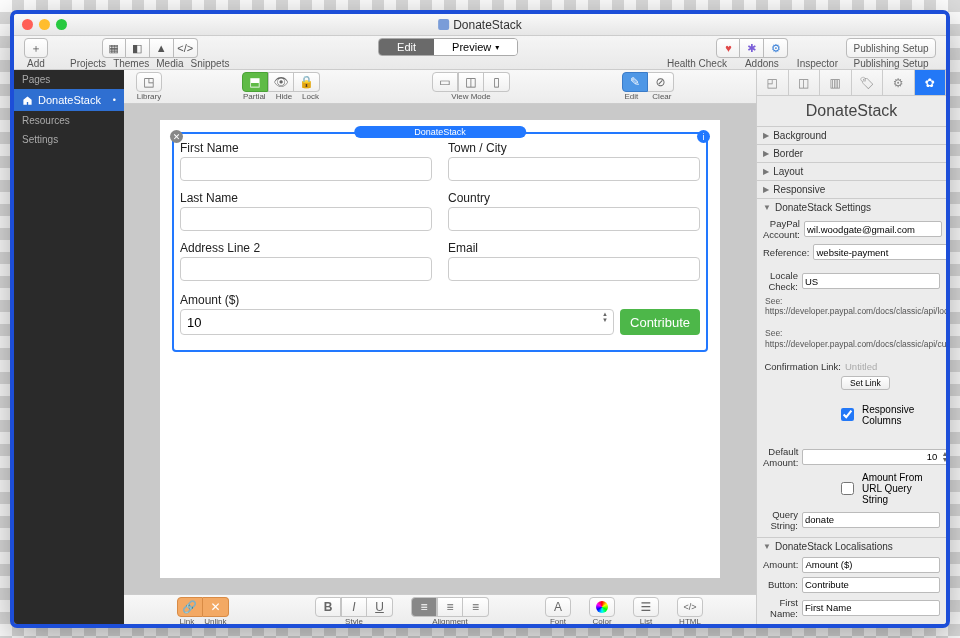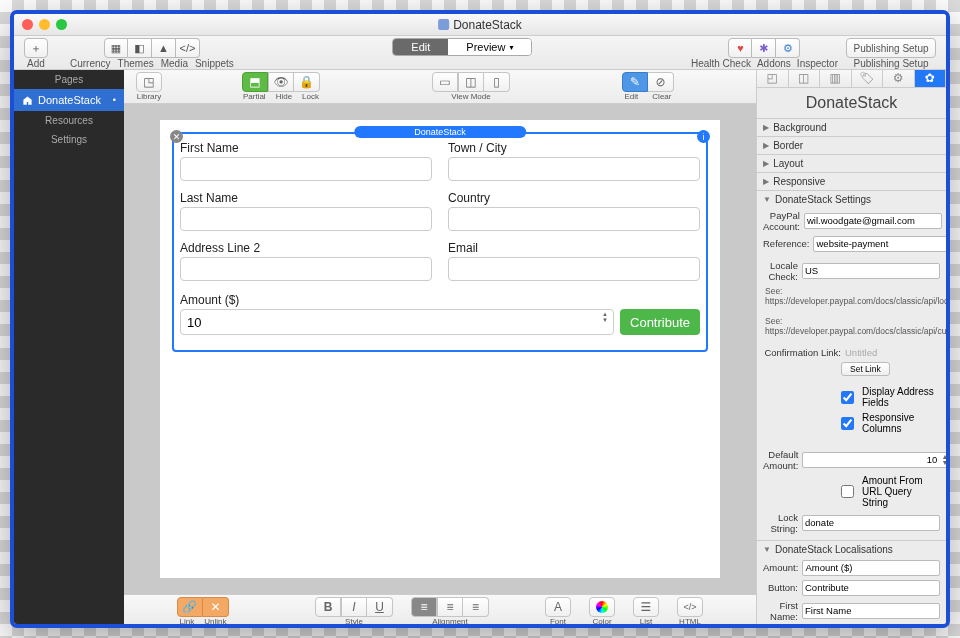--- a/index.html
+++ b/index.html
@@ -17,21 +17,21 @@
 .tb-btn{width:24px;height:20px;background:linear-gradient(#fff,#f1f1f1);border:1px solid #bbb;display:flex;align-items:center;justify-content:center;font-size:11px;color:#555;}
 .tb-btn:first-child{border-radius:4px 0 0 4px;} .tb-btn:last-child{border-radius:0 4px 4px 0;}
 .tb-btn.solo{border-radius:4px;}
 .tb-label{font-size:10px;color:#555;margin-top:0;}
 .seg{display:flex;border:1px solid #aaa;border-radius:4px;height:18px;overflow:hidden;}
 .seg div{padding:0 18px;font-size:11px;display:flex;align-items:center;background:#fff;}
 .seg .active{background:#6a6a6a;color:#fff;}
 .seg .chev{font-size:8px;margin-left:4px;}
 .body{flex:1;display:flex;overflow:hidden;}
 .sidebar{width:110px;background:#2a2a2a;color:#ccc;font-size:11px;display:flex;flex-direction:column;}
-.sb-head{padding:4px 8px;background:#2a2a2a;color:#aaa;font-size:10px;text-align:center;}
+.sb-head{padding:4px 8px;background:#2a2a2a;color:#aaa;font-size:10px;}
 .sb-item{padding:5px 8px;display:flex;align-items:center;gap:5px;}
 .sb-item.sel{background:#2f6fd1;color:#fff;}
 .sb-icon{width:11px;height:11px;display:inline-block;}
 .main{flex:1;display:flex;flex-direction:column;background:#ececec;overflow:hidden;}
 .main-tb{height:34px;display:flex;align-items:flex-start;padding:2px 12px 0;gap:10px;border-bottom:1px solid #ccc;background:linear-gradient(#f8f8f8,#ececec);}
 .mtb-item{display:flex;flex-direction:column;align-items:center;}
 .mtb-btn{width:26px;height:20px;background:linear-gradient(#fff,#f0f0f0);border:1px solid #c5c5c5;border-radius:4px;display:flex;align-items:center;justify-content:center;font-size:12px;color:#666;}
 .mtb-btn.green{background:#5fbb46;border-color:#4aa236;color:#fff;}
 .mtb-btn.blue{background:#4e97e6;border-color:#3a7bc8;color:#fff;}
 .mtb-label{font-size:8px;color:#555;}
@@ -94,21 +94,21 @@
     </div>
     <div style="width:6px"></div>
     <div class="tb-group">
         <div class="tb-btns">
       <div class="tb-btn">▦</div>
       <div class="tb-btn" style="border-left:none">◧</div>
       <div class="tb-btn" style="border-left:none">▲</div>
       <div class="tb-btn" style="border-left:none">&lt;/&gt;</div>
     </div>
         <div class="tb-label" style="display:flex;gap:7px">
-          <span>Currency</span>
+          <span>Projects</span>
           <span>Themes</span>
           <span>Media</span>
           <span>Snippets</span>
         </div>
       </div>
 
     <div style="flex:1;display:flex;justify-content:center">
       <div class="seg">
         <div class="active">Edit</div>
         <div>
@@ -117,21 +117,21 @@
           </div>
       </div>
     </div>
 
     <div class="tb-group">
         <div class="tb-btns">
       <div class="tb-btn" style="color:#e04848">♥</div>
       <div class="tb-btn" style="border-left:none;color:#7b5fd8">✱</div>
       <div class="tb-btn" style="border-left:none;color:#3a80d8">⚙</div>
     </div>
-        <div class="tb-label" style="display:flex;gap:6px">
+        <div class="tb-label" style="display:flex;gap:18px">
           <span>Health Check</span>
           <span>Addons</span>
           <span>Inspector</span>
         </div>
       </div>
     <div class="tb-group">
         <div class="tb-btn solo" style="width:90px;font-size:10px">Publishing Setup</div>
         <div class="tb-label">Publishing Setup</div>
       </div>
   </div>
@@ -338,39 +338,35 @@
       <div class="insp-row">
           <label>Confirmation Link:</label>
           <span style="color:#aaa;font-size:9.5px">Untitled</span>
         </div>
       <div class="insp-row" style="padding-left:84px">
           <button class="smallbtn">Set Link</button>
         </div>
       <div style="height:10px"></div>
       <div class="insp-row checkbox">
           <input type="checkbox" checked="" style="">
-          <span>Display Address Fields</span>
-        </div>
-      <div class="insp-row checkbox">
-          <input type="checkbox" checked="" style="">
           <span>Responsive Columns</span>
         </div>
       <div style="height:10px"></div>
       <div style="height:6px"></div>
       <div class="insp-row">
           <label>Default Amount:</label>
           <input type="text" style="text-align: right; padding-right: 10px;" value="10">
           <span style="font-size:7px;line-height:0.8;color:#666;margin-left:-11px">▲<br>▼</span>
         </div>
       <div class="insp-row checkbox">
           <input type="checkbox" style="">
           <span>Amount From URL Query String</span>
         </div>
       <div class="insp-row">
-          <label>Lock String:</label>
+          <label>Query String:</label>
           <input type="text" value="donate" style="">
         </div>
 
       <div class="insp-section" style="margin-top:4px">
           <span class="tri">▼</span>
           <span>DonateStack Localisations</span>
         </div>
       <div class="insp-row">
           <label>Amount:</label>
           <input type="text" value="Amount ($)" style="">

